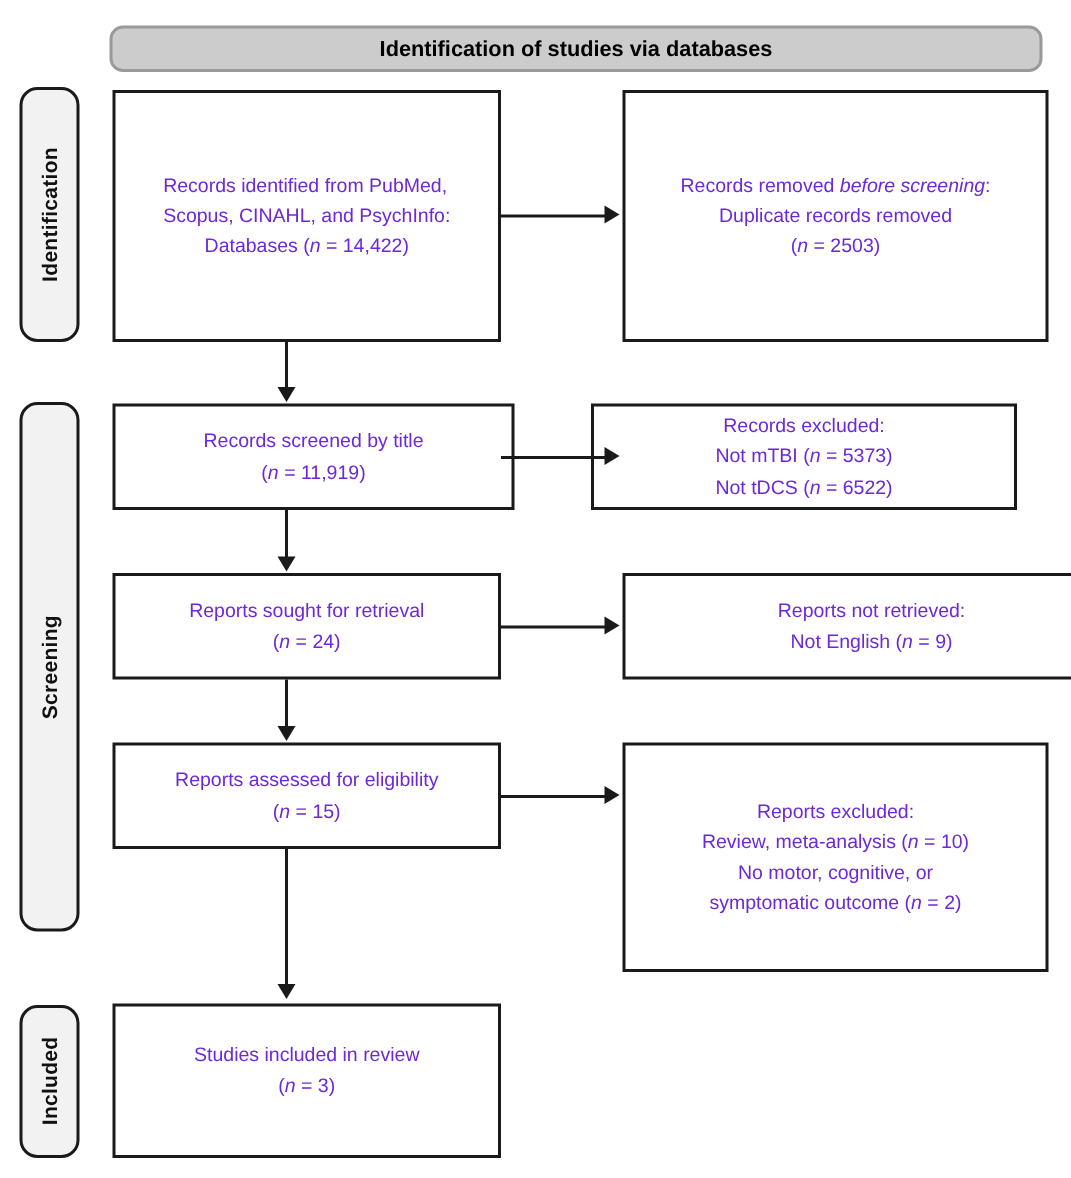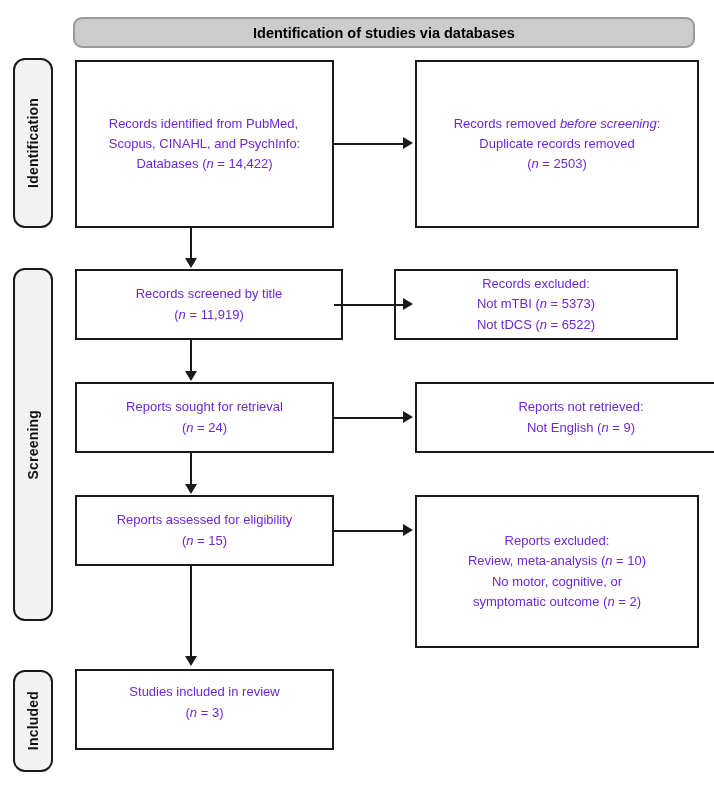--- a/index.html
+++ b/index.html
@@ -202,20 +202,20 @@
       <div>symptomatic outcome (<i>n</i> = 2)</div>
     </div>
   </div>
 
   <div class="conn-h" style="left:334px; top:530px; width:70px;"></div>
   <div class="arrow-right" style="left:403px; top:524px;"></div>
 
   <div class="conn-v" style="left:190px; top:566px; height:92px;"></div>
   <div class="arrow-down" style="left:185px; top:656px;"></div>
 
-  <div class="flow-box" style="left:75px; top:669px; width:259px; height:81px;">
+  <div class="flow-box" style="left:75px; top:669px; width:259px; height:103px;">
     <div class="box-text center" style="margin-top:-14px;">
       <div>Studies included in review</div>
       <div>(<i>n</i> = 3)</div>
     </div>
   </div>
 
 </div>
 
 </body></html>

